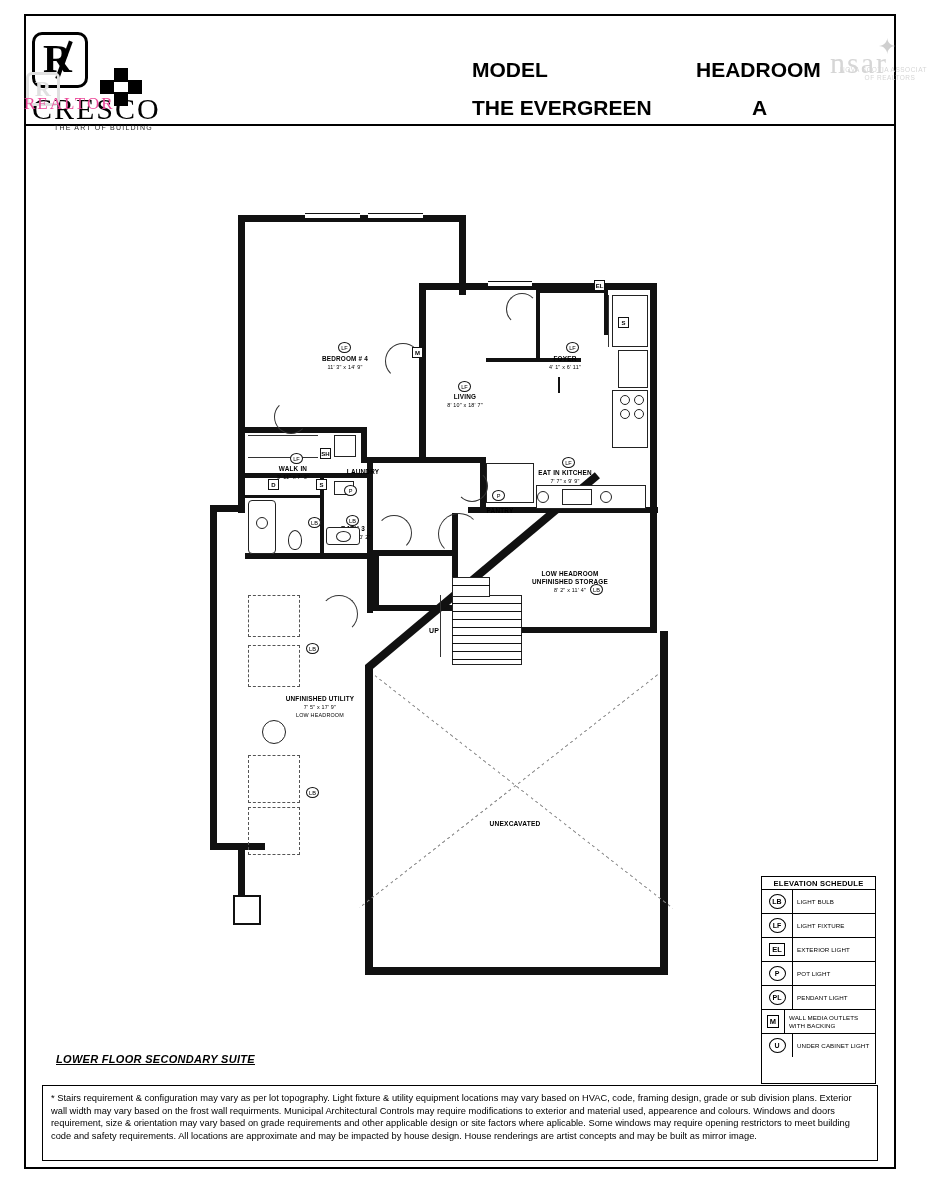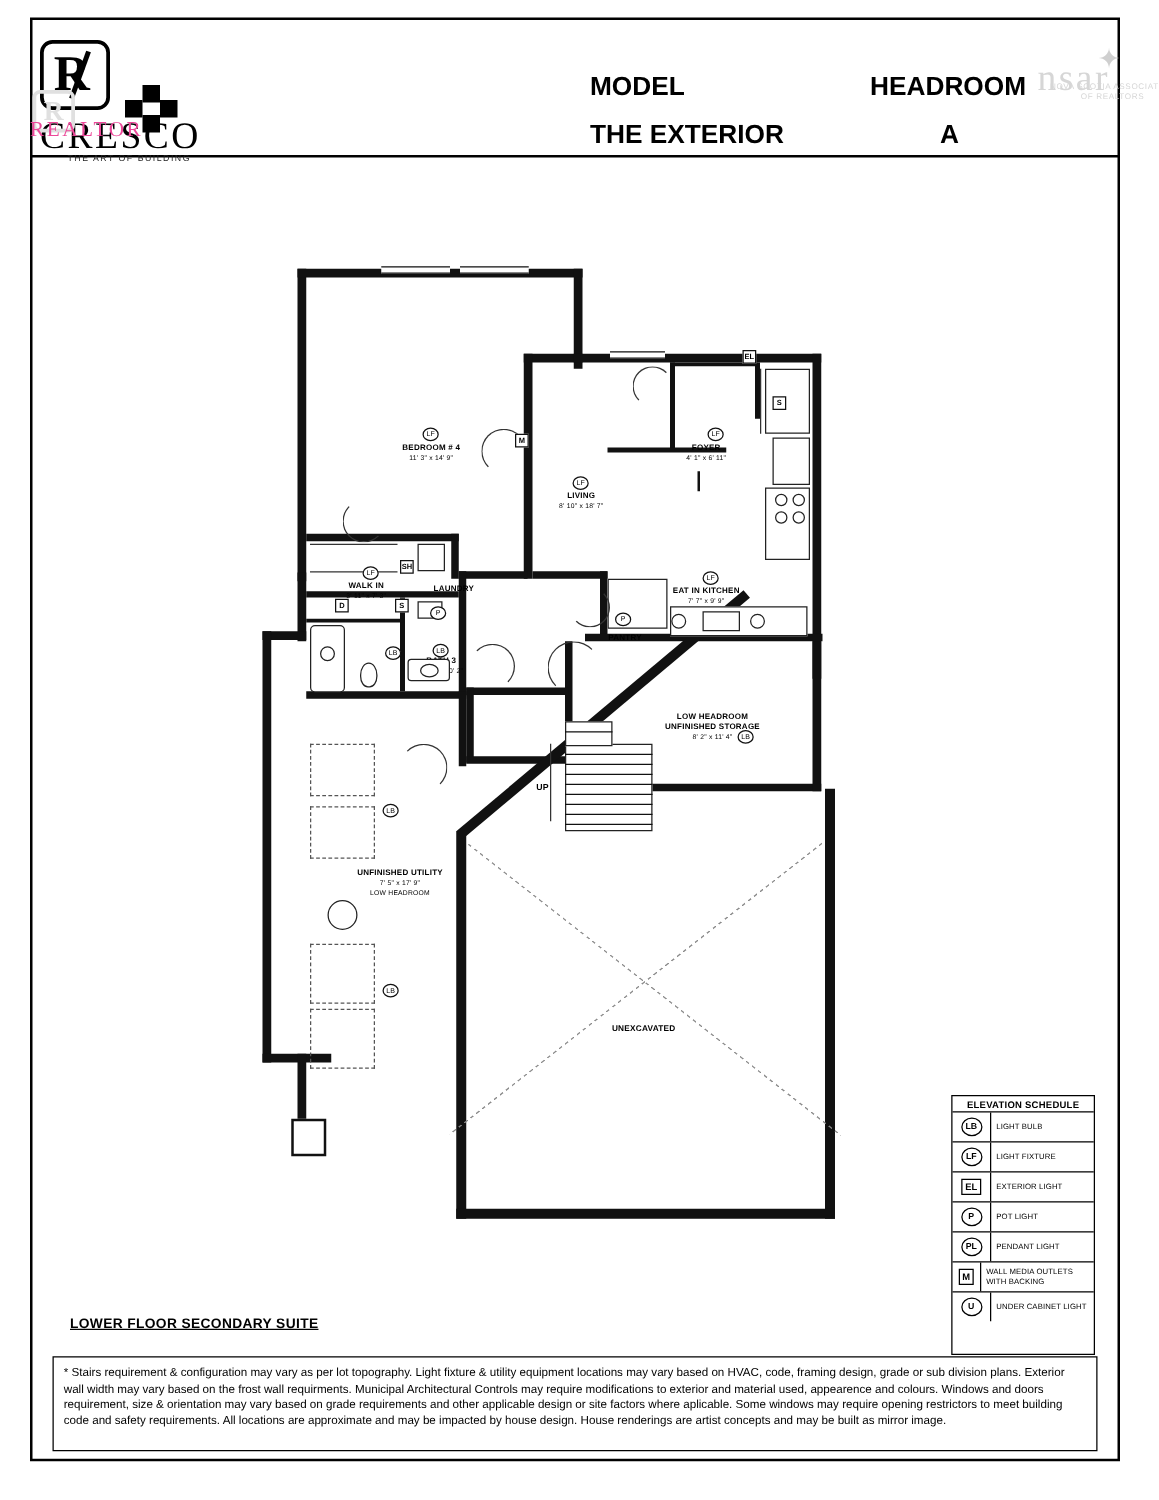--- a/index.html
+++ b/index.html
@@ -300,20 +300,21 @@
   .elec-legend { left: 761px; top: 876px; width: 115px; height: 208px; }
   .elec-legend .legend-row { height: 23px; }
   
   .plan-title {
     position: absolute;
     left: 56px; top: 1053px;
     font-size: 11px;
     font-weight: bold;
     text-decoration: underline;
     letter-spacing: .3px;
+    font-style: italic;
   }
   .disclaimer {
     position: absolute;
     left: 42px; top: 1085px;
     width: 836px; height: 76px;
     border: 1px solid #000;
     box-sizing: border-box;
     padding: 6px 8px;
     font-size: 9.3px;
     line-height: 12.6px;
@@ -339,21 +340,21 @@
           <div class="pw pw4"></div>
       </div>
       <div class="logo-cresco">CRESCO</div>
       <div class="logo-tag">THE ART OF BUILDING</div>
     </div>
 
     <div class="realtor-wm-r">R</div>
     <div class="realtor-wm">REALTOR</div>
 
     <div class="hdr-model">MODEL</div>
-    <div class="hdr-modelname">THE EXTERIOR</div>
+    <div class="hdr-modelname">THE EVERGREEN</div>
     <div class="hdr-elev">HEADROOM</div>
     <div class="hdr-elevval">A</div>
 
     <div class="nsar-wm">
       <div class="nsar-text">nsar</div>
       <div class="nsar-star">✦</div>
       <div class="nsar-sub">NOVA SCOTIA ASSOCIATION OF REALTORS</div>
     </div>
   </div>
 

